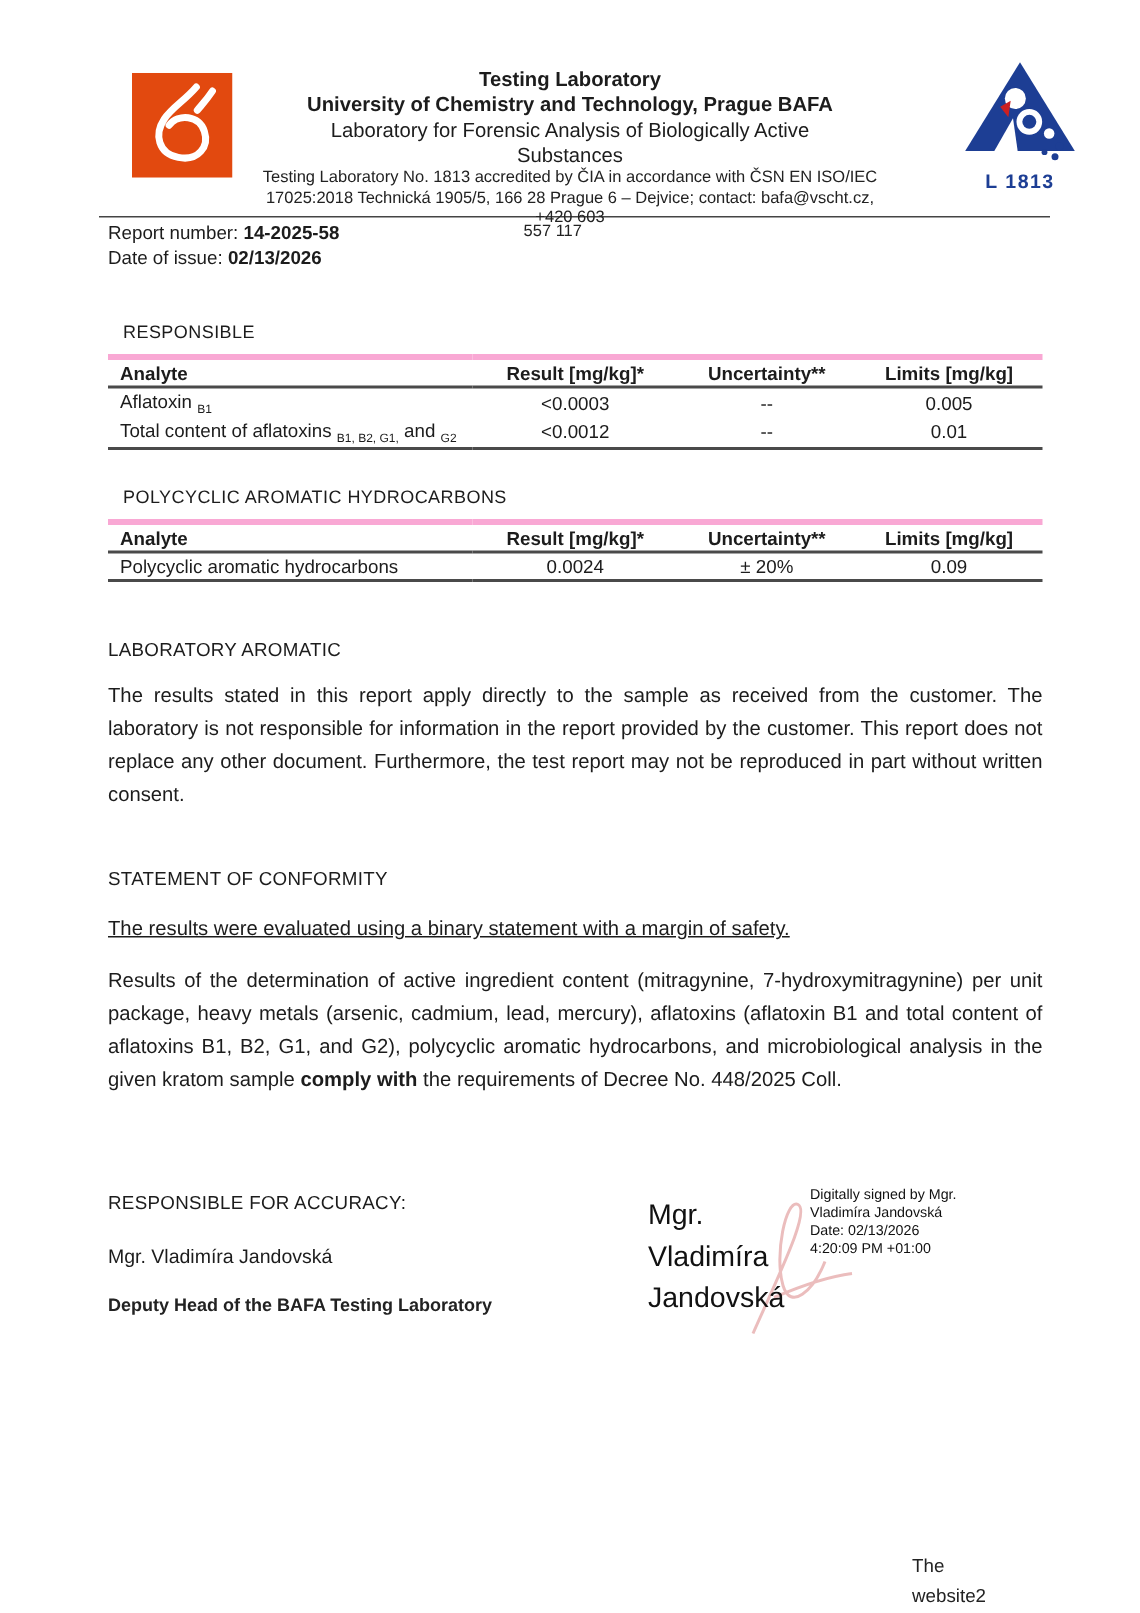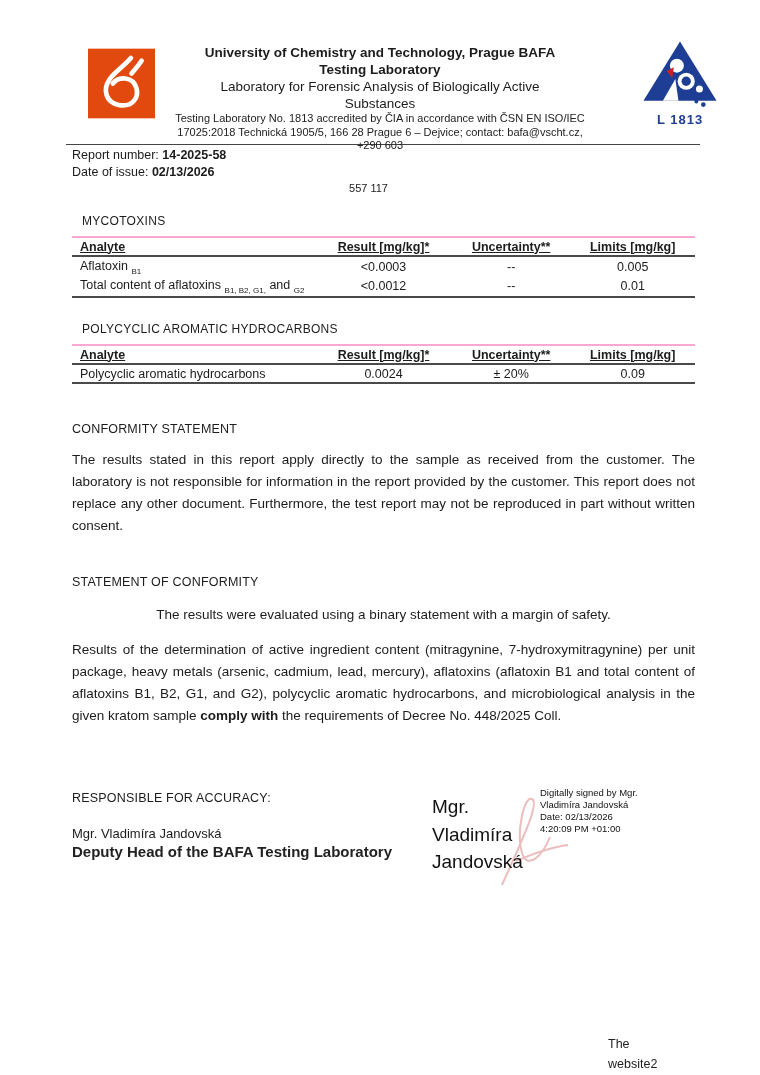--- a/index.html
+++ b/index.html
@@ -23,55 +23,55 @@
   .org-line { font-weight:bold; font-size:13.5px; line-height:17px; }
   .lab-line { font-size:13.5px; line-height:17px; }
   .accr-line { font-size:11px; line-height:13.5px; color:#222; }
   .cia-logo-wrap { position:absolute; right:36px; top:-4px; width:88px; text-align:center; }
   .cia-mark-label { font-size:13px; font-weight:bold; color:#1d3e94; letter-spacing:1px; margin-top:-2px; }
 
   .header-rule { border:none; border-top:1.6px solid #444; margin:0 60px 0 66px; }
 
   
   .meta-block { position:relative; margin:2px 65px 0 72px; }
-  .meta-phone { position:absolute; left:0; right:30px; text-align:center; top:1px; font-size:11px; color:#222;margin-top:34px; }
+  .meta-phone { position:absolute; left:0; right:30px; text-align:center; top:1px; font-size:11px; color:#222; }
   .meta-line { font-size:12.5px; line-height:16.5px; }
   .meta-line b { font-weight:bold; }
 
   
   .content { margin:0 65px 0 72px; }
   .section-label { font-size:12px; letter-spacing:0.3px; margin-left:10px; color:#1c1c1c; }
   .lbl-myco { margin-top:34px; }
   .lbl-pah { margin-top:24px; }
 
   table.results { width:100%; border-collapse:collapse; margin-top:8px; }
   table.results th, table.results td { font-size:12.5px; padding:1.5px 4px; }
   table.results thead th {
     font-weight:bold; text-align:center;
-    border-top:2px solid #f9a8d4; border-bottom:2px solid #4a4a4a;text-decoration:underline;
+    border-top:4px solid #f9a8d4; border-bottom:2px solid #4a4a4a;
   }
   table.results thead th.col-analyte { text-align:left; padding-left:8px; }
   table.results td { text-align:center; }
   table.results td.cell-analyte { text-align:left; padding-left:8px; }
   table.results tbody tr:last-child td { border-bottom:2px solid #4a4a4a; }
   .w-analyte { width:39%; } .w-result { width:22%; } .w-unc { width:19%; } .w-lim { width:20%; }
   sub.subsc { font-size:8px; }
 
   .stmt-title { font-size:12.5px; letter-spacing:0.2px; }
   .t-lab { margin-top:38px; }
   .t-conf { margin-top:38px; }
   .para { font-size:13.5px; line-height:22px; text-align:justify; margin-top:13px; }
-  .para-intro { text-align:center; margin-top:15px; }
+  .para-intro { text-align:left; margin-top:15px;text-decoration:underline; }
   .para b { font-weight:bold; }
 
   
   .sig-area { position:relative; margin-top:64px; height:120px; }
   .sig-heading { font-size:12.5px; letter-spacing:0.2px; }
   .sig-name { font-size:13px; margin-top:21px; }
-  .sig-role { font-size:15px; font-weight:bold; margin-top:2px; color:#222; }
+  .sig-role { font-size:12px; font-weight:bold; margin-top:18px; color:#222; }
   .digital-sig { position:absolute; left:360px; top:2px; width:260px; }
   .paraph-svg { position:absolute; left:40px; top:-8px; width:130px; height:110px; z-index:0; }
   .dsig-big { position:relative; z-index:1; font-size:19px; line-height:27.5px; color:#111; width:110px; }
   .dsig-details { position:absolute; left:84px; top:-6px; z-index:1; font-size:9.5px; line-height:12px; color:#111; width:140px;margin-left:24px; }
 
   
   .footer { position:absolute; left:608px; top:990px; font-size:12.5px; line-height:20px; color:#222; }
 </style>
 </head>
 <body>
@@ -79,26 +79,26 @@
 <div class="page">
 
   <div class="header">
     <svg class="uct-logo" viewBox="0 0 100 104">
       <rect x="0" y="0" width="100" height="104" fill="#e2490f"></rect>
       <path d="M 64 14 C 52 28, 40 34, 32 46 C 22 61, 26 80, 46 84 C 66 88, 77 73, 72 58 C 67 42, 46 40, 37 52" fill="none" stroke="#ffffff" stroke-width="7" stroke-linecap="round"></path>
       <path d="M 80 18 C 74 27, 70 31, 65 37" fill="none" stroke="#ffffff" stroke-width="7" stroke-linecap="round"></path>
     </svg>
 
     <div class="header-center">
+      <div class="org-line">Testing Laboratory</div>
       <div class="org-line">University of Chemistry and Technology, Prague BAFA</div>
-      <div class="org-line">Testing Laboratory</div>
       <div class="lab-line">Laboratory for Forensic Analysis of Biologically Active</div>
       <div class="lab-line">Substances</div>
       <div class="accr-line">Testing Laboratory No. 1813 accredited by ČIA in accordance with ČSN EN ISO/IEC</div>
-      <div class="accr-line">17025:2018 Technická 1905/5, 166 28 Prague 6 – Dejvice; contact: bafa@vscht.cz, +290 603</div>
+      <div class="accr-line">17025:2018 Technická 1905/5, 166 28 Prague 6 – Dejvice; contact: bafa@vscht.cz, +420 603</div>
     </div>
 
     <div class="cia-logo-wrap">
       <svg width="78" height="70" viewBox="0 0 100 90">
         <polygon points="50,2 97,78 3,78" fill="#1d3e94"></polygon>
         <circle cx="46" cy="33" r="9" fill="#ffffff"></circle>
         <circle cx="58" cy="53" r="11" fill="#ffffff"></circle>
         <circle cx="58" cy="53" r="6" fill="#1d3e94"></circle>
         <polygon points="28,78 44,50 48,78" fill="#ffffff"></polygon>
         <polygon points="33,40 42,35 40,49" fill="#cc2020"></polygon>
@@ -120,21 +120,21 @@
       <b>14-2025-58</b>
     </div>
     <div class="meta-line">
       <span>Date of issue:</span>
       <b>02/13/2026</b>
     </div>
   </div>
 
   <div class="content">
 
-    <div class="section-label lbl-myco">MYCOTOXINS</div>
+    <div class="section-label lbl-myco">RESPONSIBLE</div>
     <table class="results">
       <thead>
         <tr>
           <th class="col-analyte w-analyte">Analyte</th>
           <th class="w-result">Result [mg/kg]*</th>
           <th class="w-unc">Uncertainty**</th>
           <th class="w-lim">Limits [mg/kg]</th>
         </tr>
       </thead>
       <tbody>
@@ -176,21 +176,21 @@
           <td class="cell-analyte">
             <span>Polycyclic aromatic hydrocarbons</span>
           </td>
           <td>0.0024</td>
           <td>± 20%</td>
           <td>0.09</td>
         </tr>
       </tbody>
     </table>
 
-    <div class="stmt-title t-lab">CONFORMITY STATEMENT</div>
+    <div class="stmt-title t-lab">LABORATORY AROMATIC</div>
     <p class="para">The results stated in this report apply directly to the sample as received from the customer. The laboratory is not responsible for information in the report provided by the customer. This report does not replace any other document. Furthermore, the test report may not be reproduced in part without written consent.</p>
 
     <div class="stmt-title t-conf">STATEMENT OF CONFORMITY</div>
     <p class="para para-intro">The results were evaluated using a binary statement with a margin of safety.</p>
     <p class="para"><span>Results of the determination of active ingredient content (mitragynine, 7-hydroxymitragynine) per unit package, heavy metals (arsenic, cadmium, lead, mercury), aflatoxins (aflatoxin B1 and total content of aflatoxins B1, B2, G1, and G2), polycyclic aromatic hydrocarbons, and microbiological analysis in the given kratom sample </span><b>comply with</b><span> the requirements of Decree No. 448/2025 Coll.</span></p>
 
     <div class="sig-area">
       <div class="sig-heading">RESPONSIBLE FOR ACCURACY:</div>
       <div class="sig-name">Mgr. Vladimíra Jandovská</div>
       <div class="sig-role">Deputy Head of the BAFA Testing Laboratory</div>

